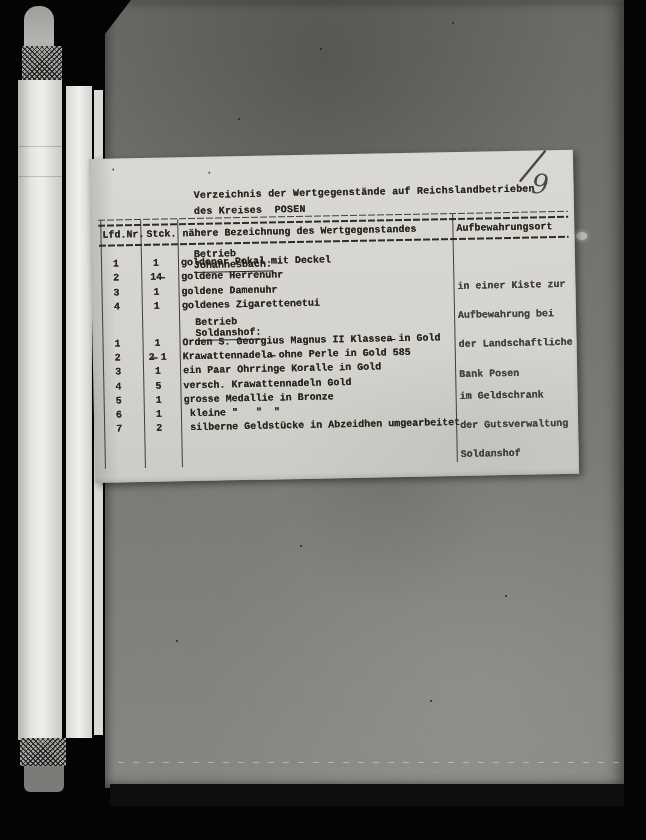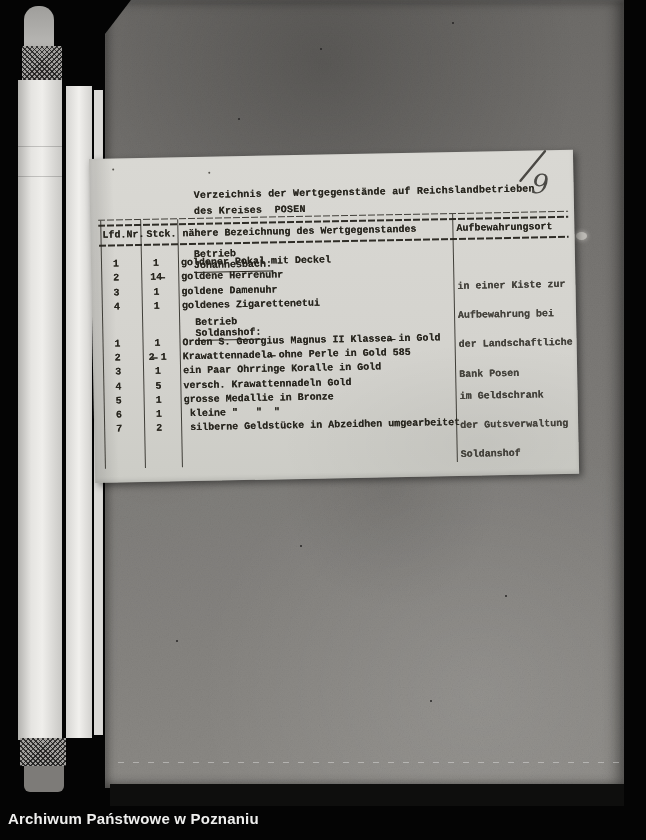--- a/index.html
+++ b/index.html
@@ -187,14 +187,13 @@
     <div class="cell nrcell" style="top:265px">7</div>
     <div class="cell stcell" style="top:265px">2</div>
     <div class="cell desc" style="top:265px"> silberne Geldstücke in Abzeidhen umgearbeitet</div>
     <div class="store" style="left:366px;top:220px">
       <span>im Geldschrank</span>
       <span>der Gutsverwaltung</span>
       <span>Soldanshof</span>
     </div>
   </div>
 
-  <div class="caption">Archiwum Państwowe w Poznaniu</div>
 </div>
 
 </body></html>

